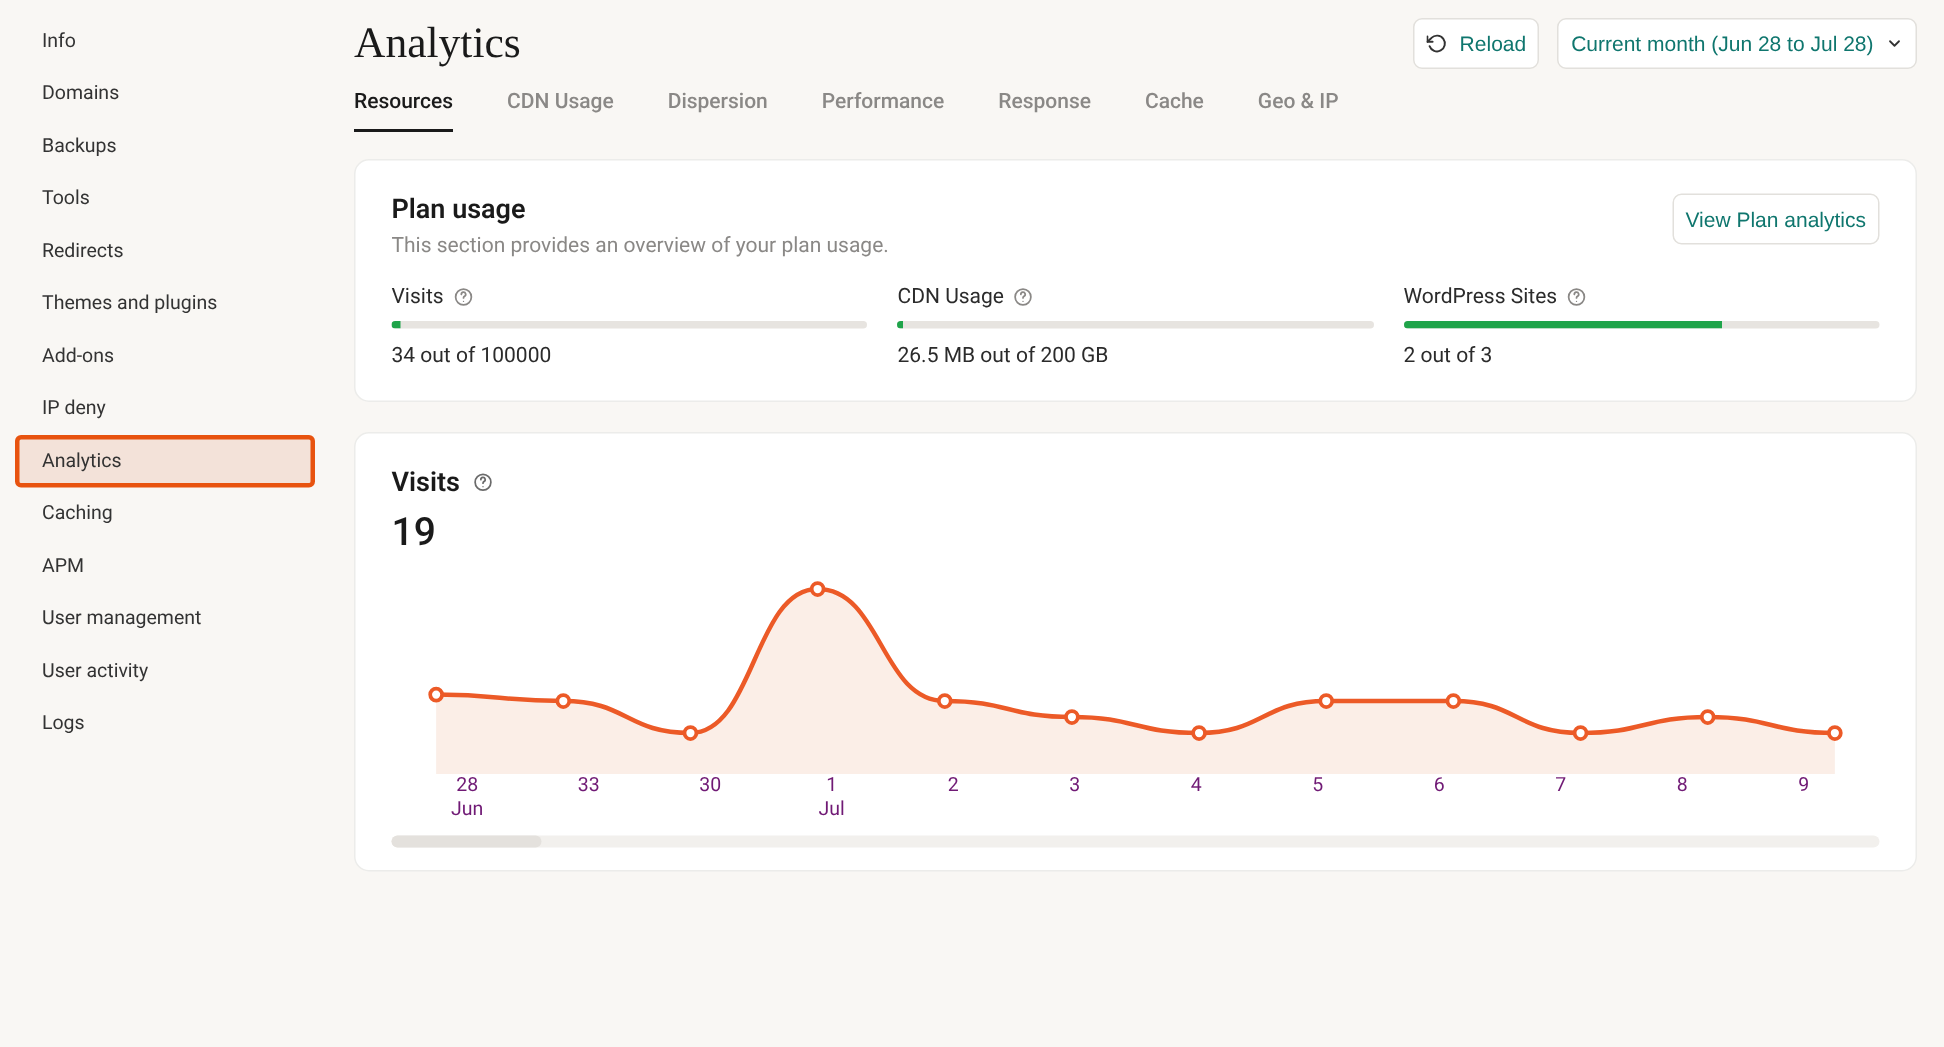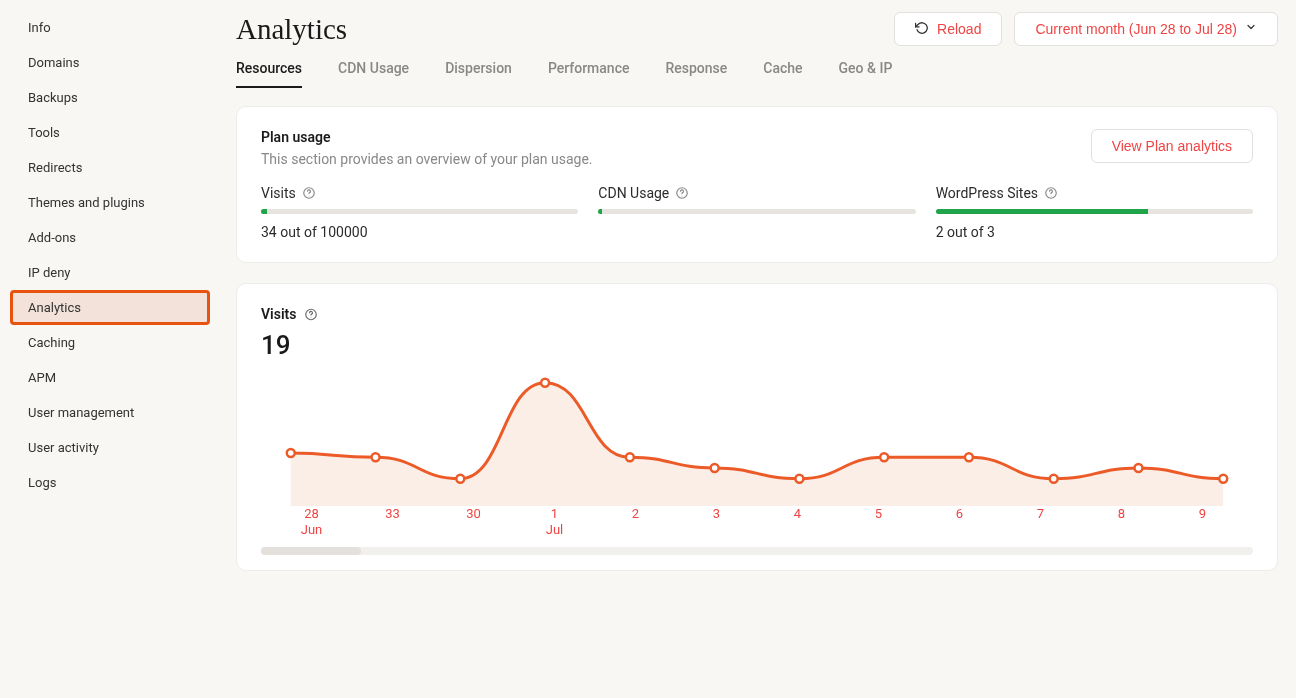--- a/index.html
+++ b/index.html
@@ -44,26 +44,26 @@
     font-family: Georgia, "Times New Roman", serif;
     font-size: 29px;
     font-weight: 500;
     color: #1a1a1a;
   }
   .header-actions { display: flex; gap: 12px; }
   .btn {
     background: #fff;
     border: 1px solid #e2e0dc;
     border-radius: 6px;
-    padding: 8px 20px;
-    font-size: 14px;
-    color: #ef4444;
+    padding: 8px 8px;
+    font-size: 14px;
+    color: #0f766e;
     cursor: pointer;
     display: inline-flex;
-    align-items: flex-start;
+    align-items: center;
     gap: 8px;
   }
   .tabs {
     display: flex;
     gap: 36px;
     margin-bottom: 18px;
   }
   .tab {
     font-size: 14px;
     color: #8a8886;
@@ -82,21 +82,21 @@
     padding: 22px 24px;
     margin-bottom: 20px;
   }
   .card-head {
     display: flex;
     justify-content: space-between;
     align-items: flex-start;
     margin-bottom: 18px;
   }
   .card-title {
-    font-size: 14px;
+    font-size: 18px;
     font-weight: 600;
     color: #1a1a1a;
     display: flex;
     align-items: center;
     gap: 8px;
   }
   .card-sub {
     font-size: 14px;
     color: #8a8886;
     margin-top: 6px;
@@ -160,21 +160,21 @@
   }
   .chart-axis {
     display: flex;
     padding-left: 10px;
     padding-right: 10px;
   }
   .axis-tick {
     flex: 1;
     text-align: center;
     font-size: 13px;
-    color: #ef4444;
+    color: #701a75;
     line-height: 1.25;
   }
   .scroll-track {
     height: 8px;
     background: #f2f0ed;
     border-radius: 4px;
     margin-top: 8px;
     position: relative;
   }
   .scroll-thumb {
@@ -277,20 +277,21 @@
                 <svg width="14" height="14" viewBox="0 0 24 24" fill="none" stroke="#8a8886" stroke-width="2">
                   <circle cx="12" cy="12" r="9"></circle>
                   <path d="M9.5 9a2.5 2.5 0 1 1 3.5 2.3c-.8.4-1 1-1 1.7" stroke-linecap="round"></path>
                   <circle cx="12" cy="17" r="0.8" fill="#8a8886" stroke="none"></circle>
                 </svg>
               </span>
             </div>
             <div class="bar">
               <div class="bar-fill" style="width:1%"></div>
             </div>
+            <div class="metric-value">26.5 MB out of 200 GB</div>
           </div>
           <div class="metric">
             <div class="metric-label">
               <span>WordPress Sites</span>
               <span class="help-icon">
                 <svg width="14" height="14" viewBox="0 0 24 24" fill="none" stroke="#8a8886" stroke-width="2">
                   <circle cx="12" cy="12" r="9"></circle>
                   <path d="M9.5 9a2.5 2.5 0 1 1 3.5 2.3c-.8.4-1 1-1 1.7" stroke-linecap="round"></path>
                   <circle cx="12" cy="17" r="0.8" fill="#8a8886" stroke="none"></circle>
                 </svg>

